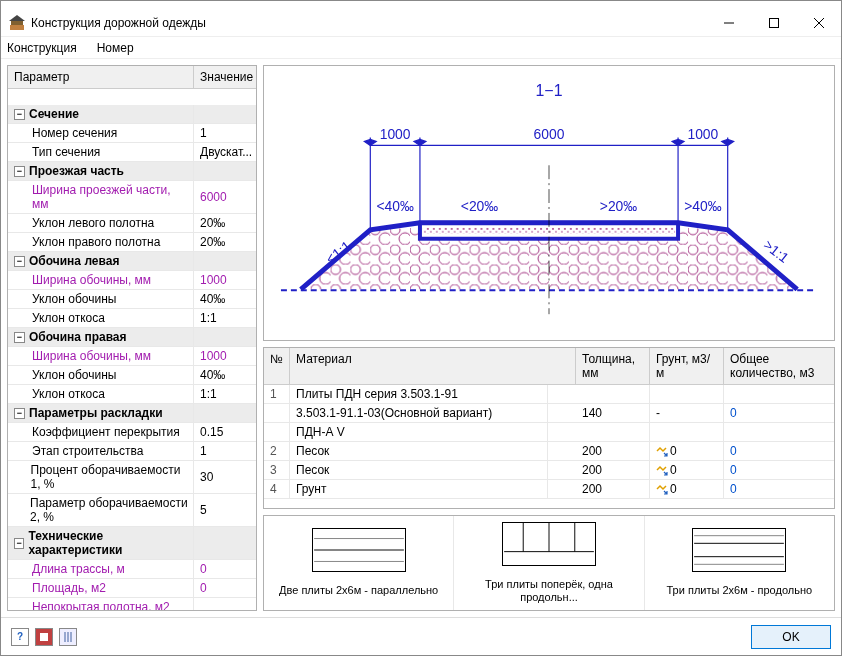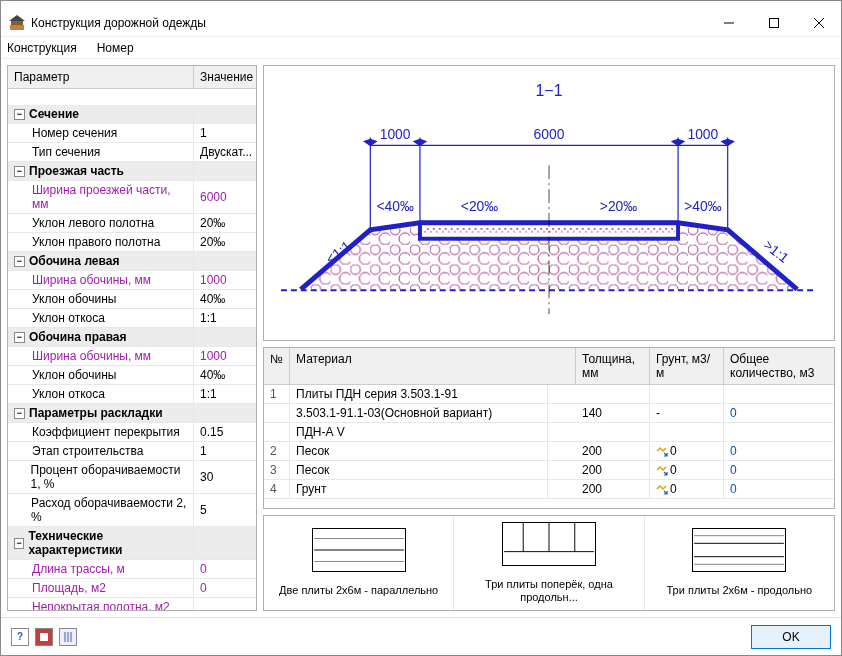--- a/index.html
+++ b/index.html
@@ -228,21 +228,21 @@
           <div class="row">
             <div class="cell param">
               <span class="indent"></span>
               <span class="">Процент оборачиваемости 1, %</span>
             </div>
             <div class="cell val">30</div>
           </div>
           <div class="row">
             <div class="cell param">
               <span class="indent"></span>
-              <span class="">Расход оборачиваемости 2, %</span>
+              <span class="">Параметр оборачиваемости 2, %</span>
             </div>
             <div class="cell val">5</div>
           </div>
           <div class="row group">
             <div class="cell param">
               <span class="toggle">−</span>
               <span>Технические характеристики</span>
             </div>
             <div class="cell val"></div>
           </div>

